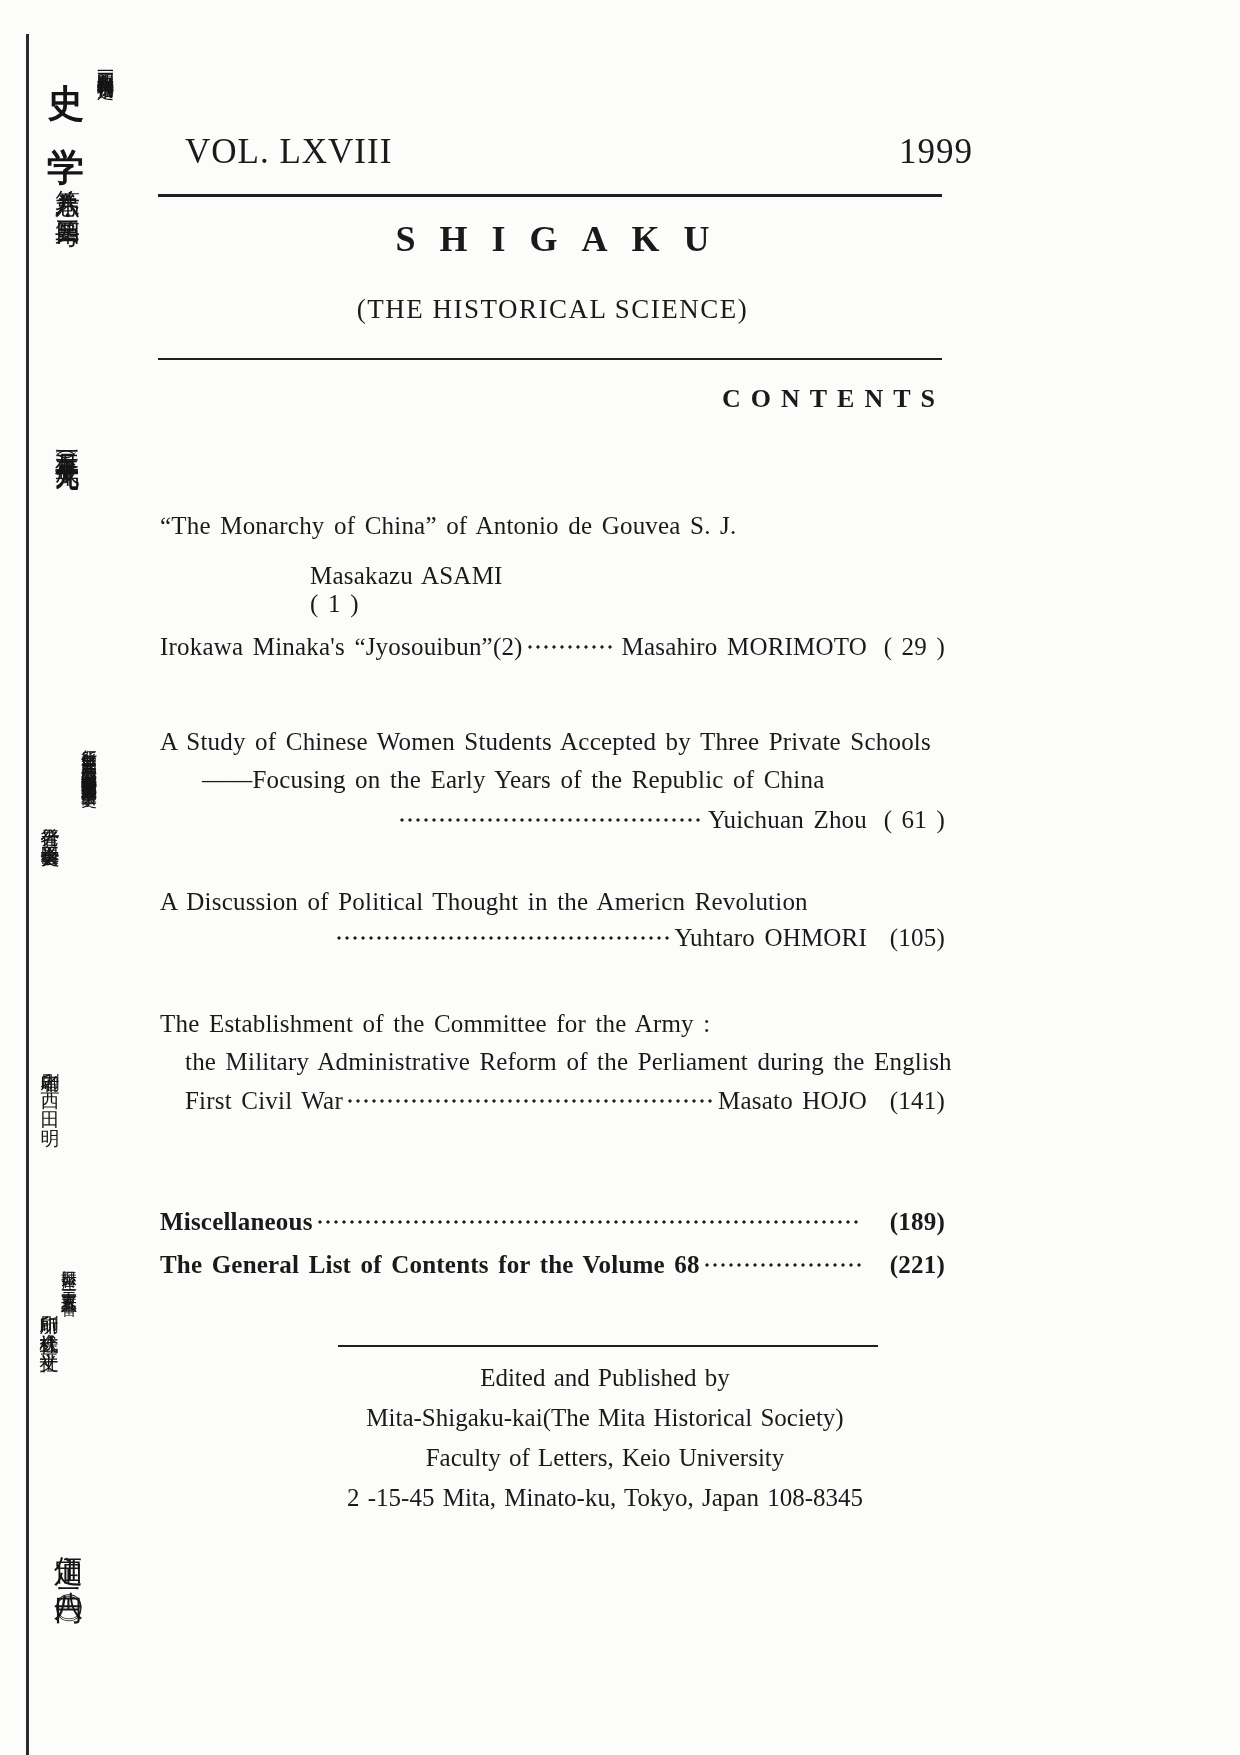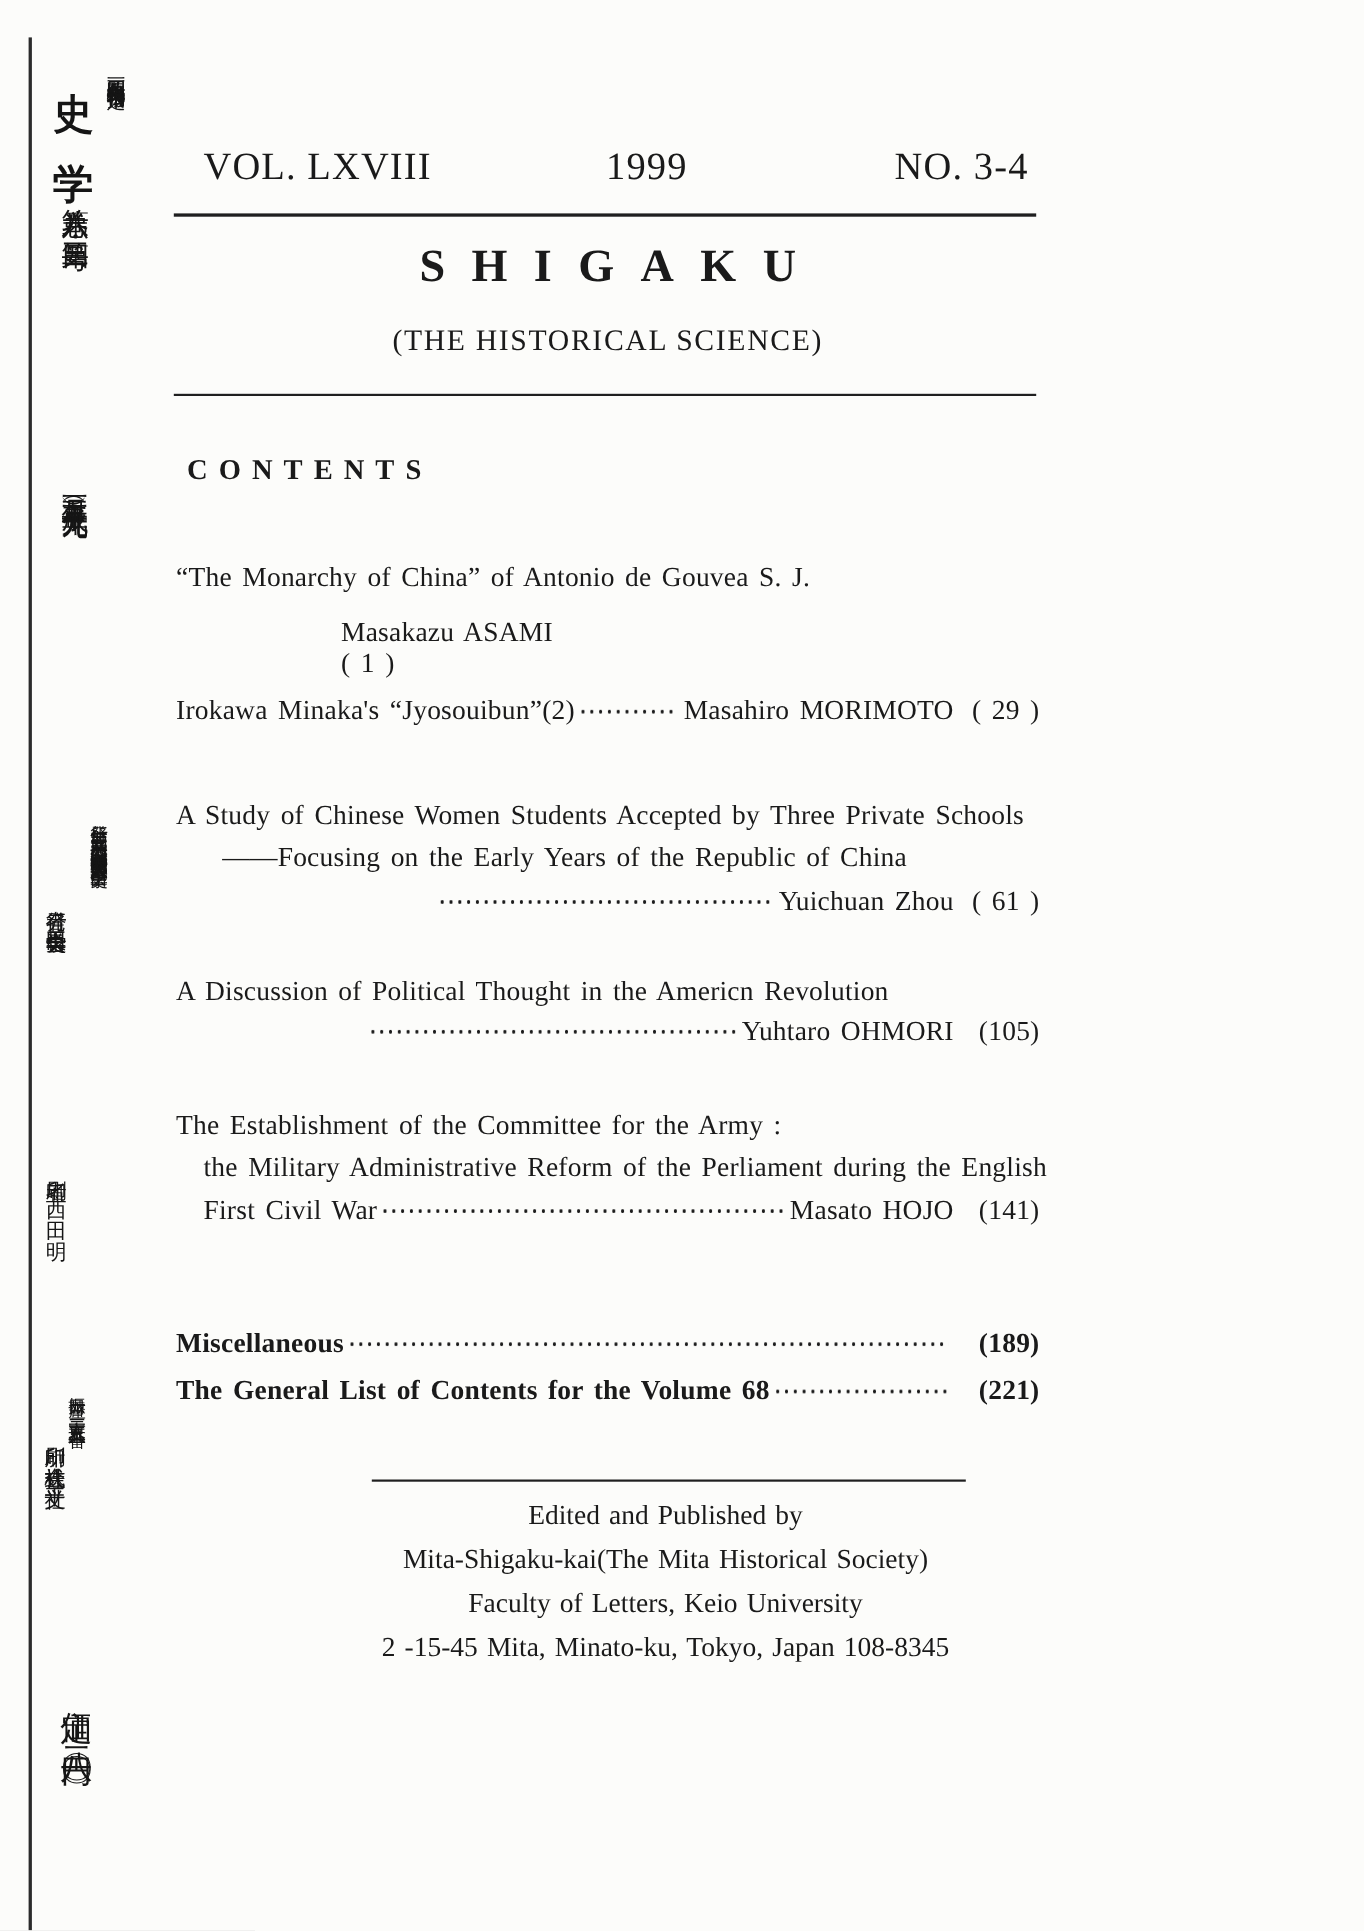--- a/index.html
+++ b/index.html
@@ -57,33 +57,33 @@
   }
   .header-row .h-left   { flex: 1; text-align: left; padding-left: 25px; }
   .header-row .h-center { flex: 0 0 auto; transform: translateX(28px); }
   .header-row .h-right  { flex: 1; text-align: right; padding-right: 10px; }
 
   
   .masthead-title {
     position: absolute;
     left: 160px; top: 218px; width: 785px;
     text-align: center;
-    font-size: 42px; font-weight: bold;
+    font-size: 36px; font-weight: bold;
     letter-spacing: 24px; padding-left: 24px; box-sizing: border-box;
   }
   .masthead-sub {
     position: absolute;
     left: 160px; top: 294px; width: 785px;
     text-align: center;
     font-size: 27px; letter-spacing: 1.5px;
   }
   .contents-heading {
     position: absolute;
-    left: 160px; top: 412px; width: 785px;
-    text-align: left;
+    left: 160px; top: 384px; width: 785px;
+    text-align: right;
     font-size: 26px; font-weight: bold;
     letter-spacing: 10px; padding-left: 10px; box-sizing: border-box;
   }
 
   
   .line {
     position: absolute;
     left: 160px; width: 785px;
     font-size: 25px;
     word-spacing: 3px;
@@ -145,21 +145,20 @@
   <div class="v v-puboffice">発行所　（〒一〇八ー八三四五）　東京都港区三田二ー一五ー四五　慶応義塾大学文学部研究室内　三田史学会</div>
   <div class="v v-account">振替口座　東京二ー五八三五一番</div>
   <div class="v v-publisher">発行者　三田史学会会長</div>
   <div class="v v-printer">印刷者　西　田　明</div>
   <div class="v v-printco">印刷所　株式会社　平文社</div>
   <div class="v v-price">定価　二八〇〇円</div>
 
   <div class="header-row">
     <span class="h-left">VOL. LXVIII</span>
     <span class="h-center">1999</span>
-    <span class="h-right">NO. 3-4</span>
   </div>
   <div class="rule rule-1"></div>
 
   <div class="masthead-title">SHIGAKU</div>
   <div class="masthead-sub">(THE HISTORICAL SCIENCE)</div>
   <div class="rule rule-2"></div>
 
   <div class="contents-heading">CONTENTS</div>
 
   <div class="line y-e1t">“The Monarchy of China” of Antonio de Gouvea S. J.</div>

